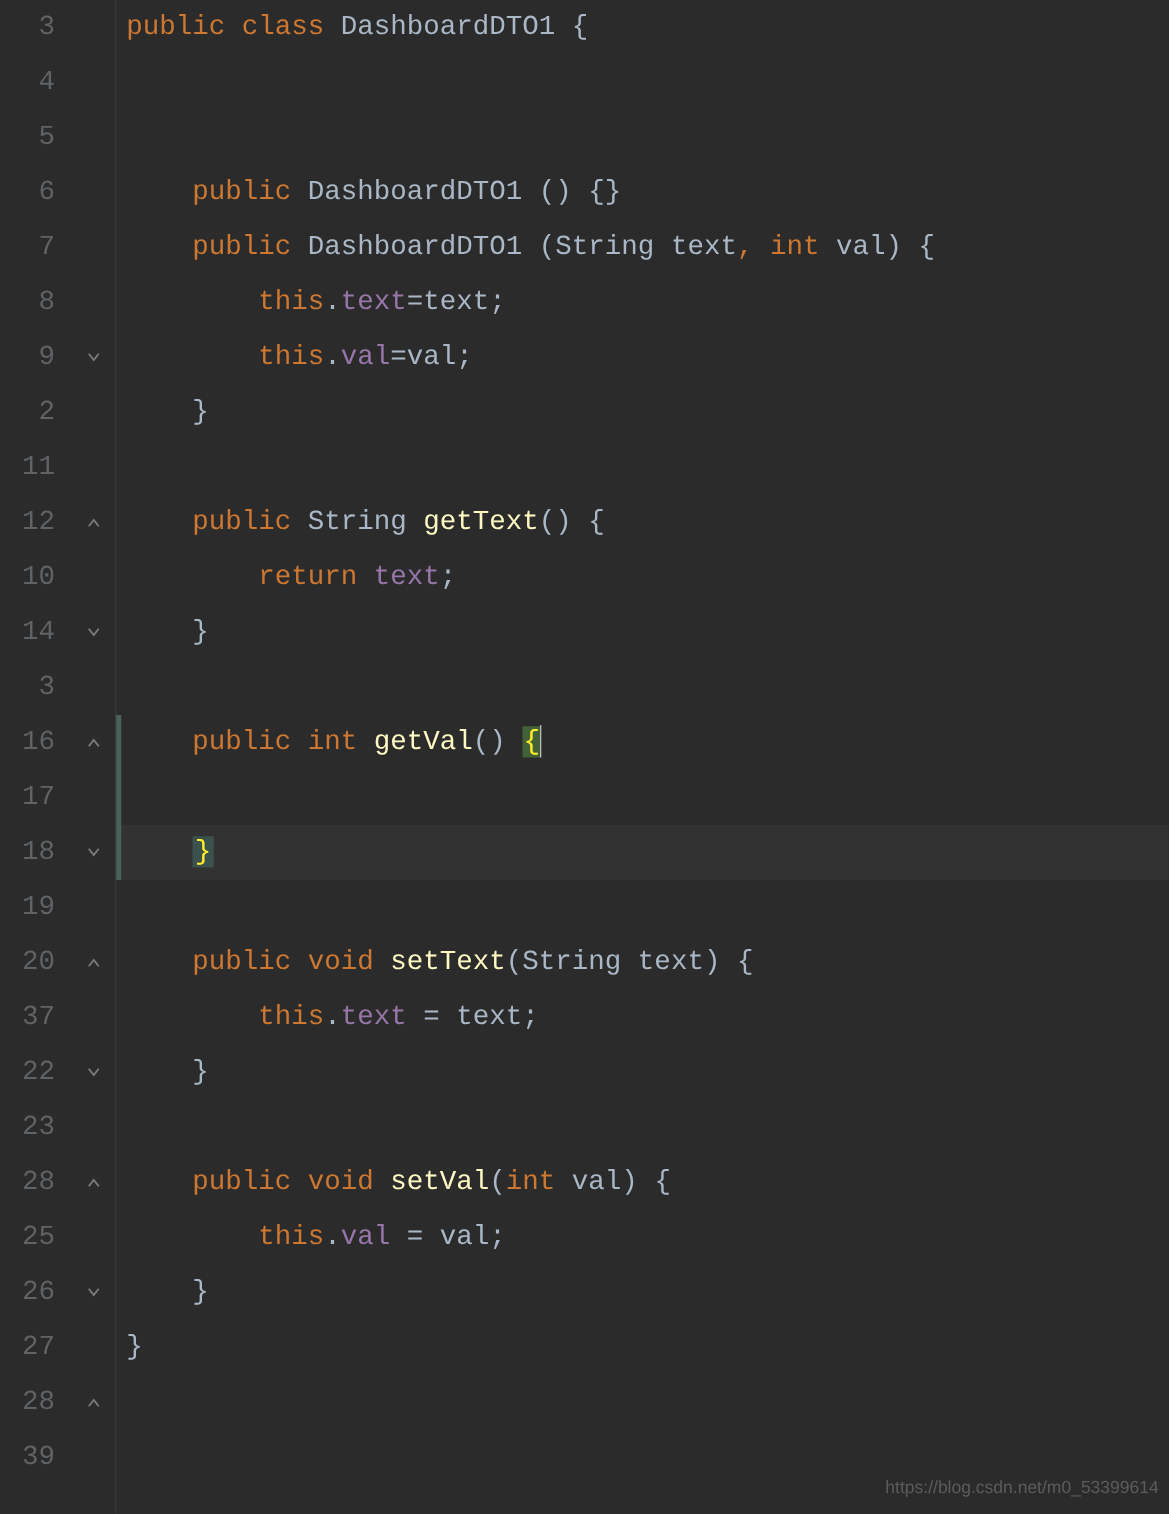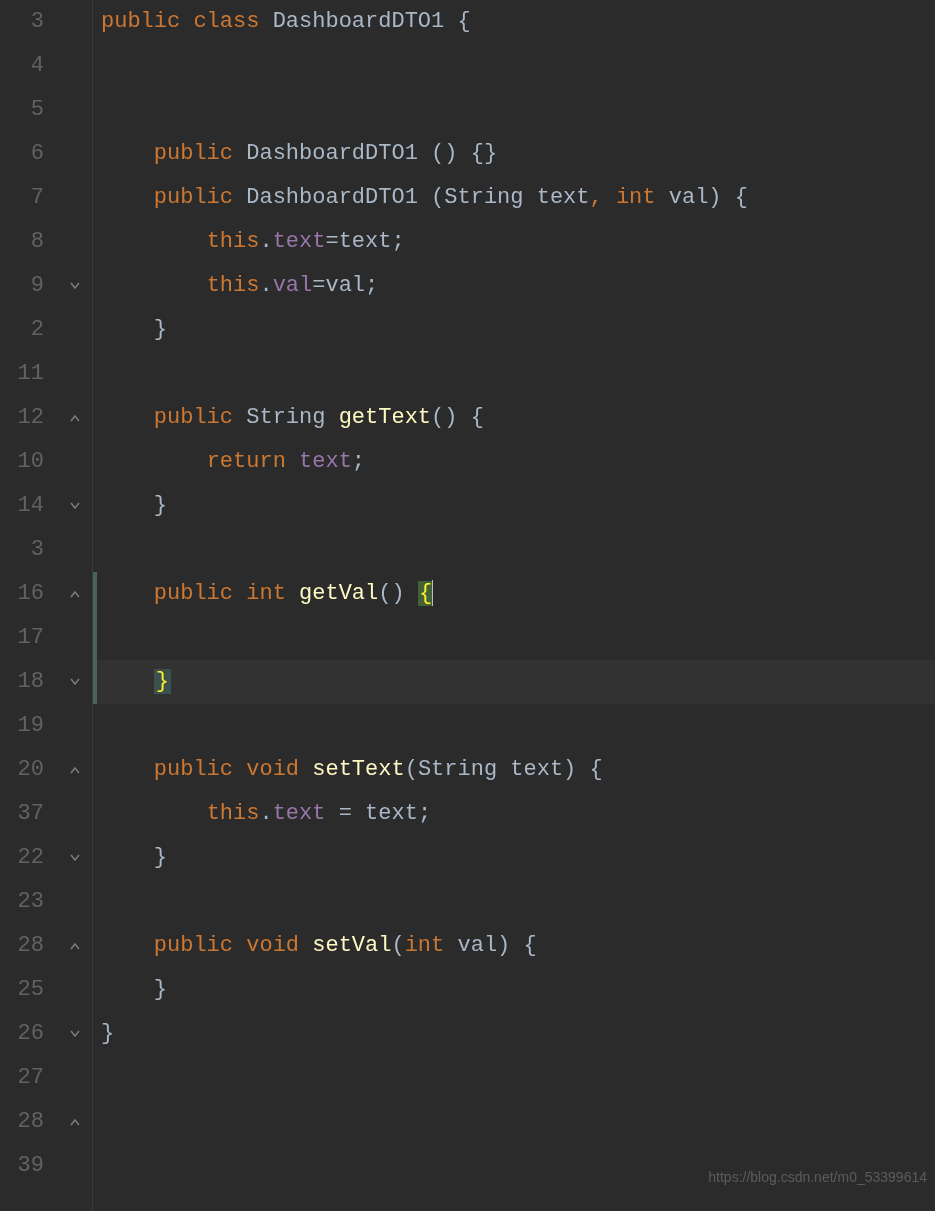--- a/index.html
+++ b/index.html
@@ -78,21 +78,21 @@
   .change-marker {
     position: absolute;
     left: -8px;
     width: 4px;
     height: 44px;
     background: #4a6359;
   }
   .watermark {
     position: absolute;
     right: 8px;
-    bottom: 12px;
+    bottom: 0;
     color: #707070;
     font-size: 14px;
     font-family: Arial, sans-serif;
     opacity: 0.7;
   }
   .caret {
     display:inline-block;
     width:1px;
     height:26px;
     background:#bbbbbb;
@@ -229,20 +229,21 @@
     <div class="code-line"><span class="content"><span>    </span><span class="kw">public</span><span> </span><span class="kw">void</span><span> </span><span class="method">setText</span><span class="punct">(</span><span class="type">String</span><span> </span><span class="param">text</span><span class="punct">)</span><span> </span><span class="brace">{</span></span></div>
 
     <div class="code-line"><span class="content"><span>        </span><span class="kw">this</span><span class="punct">.</span><span class="field">text</span><span> </span><span class="op">=</span><span> </span><span class="param">text</span><span class="punct">;</span></span></div>
 
     <div class="code-line"><span class="content"><span>    </span><span class="brace">}</span></span></div>
 
     <div class="code-line"></div>
 
     <div class="code-line"><span class="content"><span>    </span><span class="kw">public</span><span> </span><span class="kw">void</span><span> </span><span class="method">setVal</span><span class="punct">(</span><span class="kw">int</span><span> </span><span class="param">val</span><span class="punct">)</span><span> </span><span class="brace">{</span></span></div>
 
+    <div class="code-line"><span class="content"><span>        </span><span class="kw">this</span><span class="punct">.</span><span class="field">val</span><span> </span><span class="op">=</span><span> </span><span class="param">val</span><span class="punct">;</span></span></div>
 
     <div class="code-line"><span class="content"><span>    </span><span class="brace">}</span></span></div>
 
     <div class="code-line"><span class="content"><span class="brace">}</span></span></div>
 
     <div class="watermark">https://blog.csdn.net/m0_53399614</div>
   </div>
 </div>
 
 </body></html>

